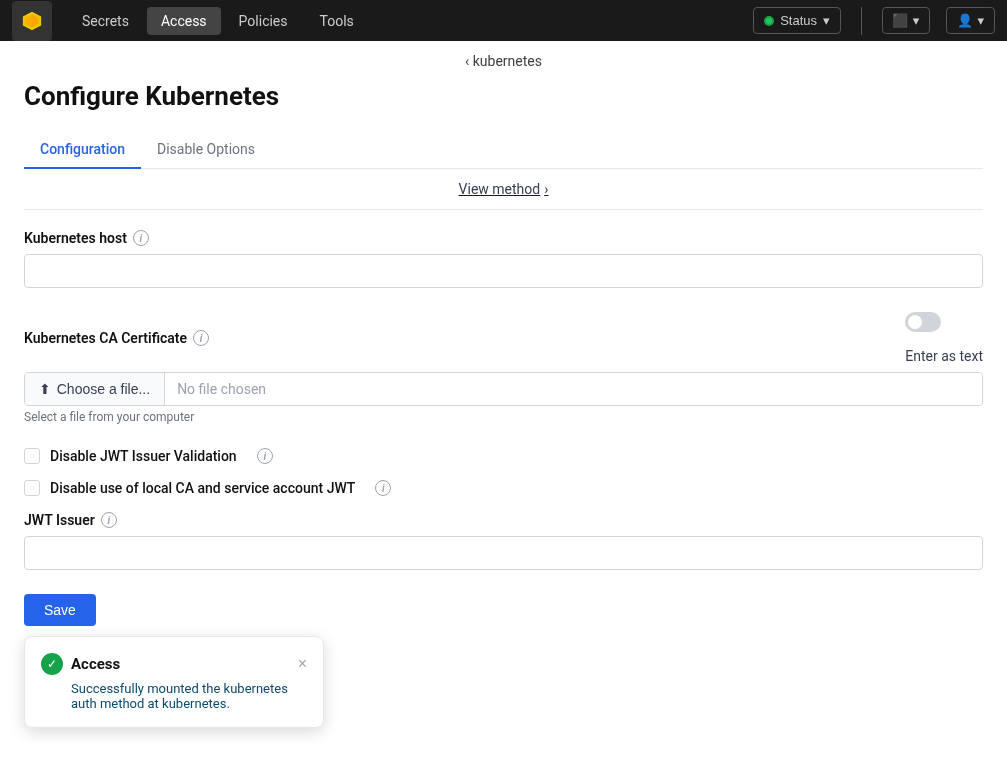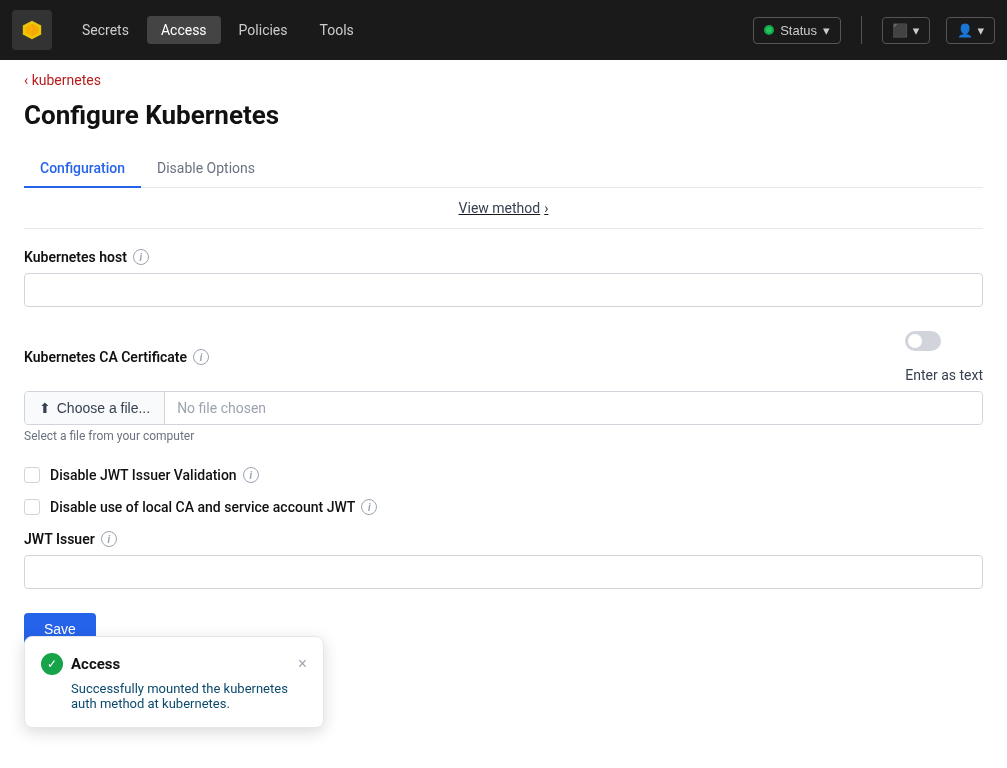--- a/index.html
+++ b/index.html
@@ -3,21 +3,21 @@
   <meta charset="utf-8">
   <style>
     * { box-sizing: border-box; margin: 0; padding: 0; }
     body { font-family: -apple-system, BlinkMacSystemFont, 'Segoe UI', Roboto, sans-serif; background: #fff; color: #1a1a1a; font-size: 14px; }
 
     
     .topnav {
       background: #1a1a1a;
       display: flex;
       align-items: center;
-      height: 60px;
+      height: 41px;
       padding: 0 12px;
       gap: 4px;
     }
     .topnav-logo {
       width: 40px; height: 40px;
       background: #333;
       border-radius: 4px;
       display: flex; align-items: center; justify-content: center;
       margin-right: 12px;
     }
@@ -60,22 +60,23 @@
       cursor: pointer;
       display: flex; align-items: center; gap: 4px;
       font-size: 13px;
     }
     .divider-v { width: 1px; height: 28px; background: #555; margin: 0 4px; }
 
     
     .breadcrumb {
       padding: 12px 24px;
       font-size: 14px;
-      color: #b91c1c;
-      cursor: pointer;
+      color: #404040;
+      cursor: pointer;
+      text-align: center;
     }
     .breadcrumb::before { content: '‹ '; }
 
     
     .page-content { padding: 0 24px 24px; }
     .page-title { font-size: 26px; font-weight: 700; margin-bottom: 20px; color: #111; }
 
     
     .tabs { display: flex; border-bottom: 1px solid #e5e7eb; margin-bottom: 0; }
     .tab {
@@ -197,21 +198,21 @@
       border: 1.5px solid #d1d5db;
       border-radius: 3px;
       background: #fff;
       cursor: pointer;
       flex-shrink: 0;
     }
     .checkbox-label {
       font-size: 14px;
       font-weight: 500;
       color: #111;
-      display: flex; align-items: center; gap: 6px;
+      display: flex; align-items: center; gap: 20px;
     }
 
     
     .jwt-section { margin-bottom: 24px; }
 
     
     .save-btn {
       background: #2563eb;
       color: #fff;
       border: none;

